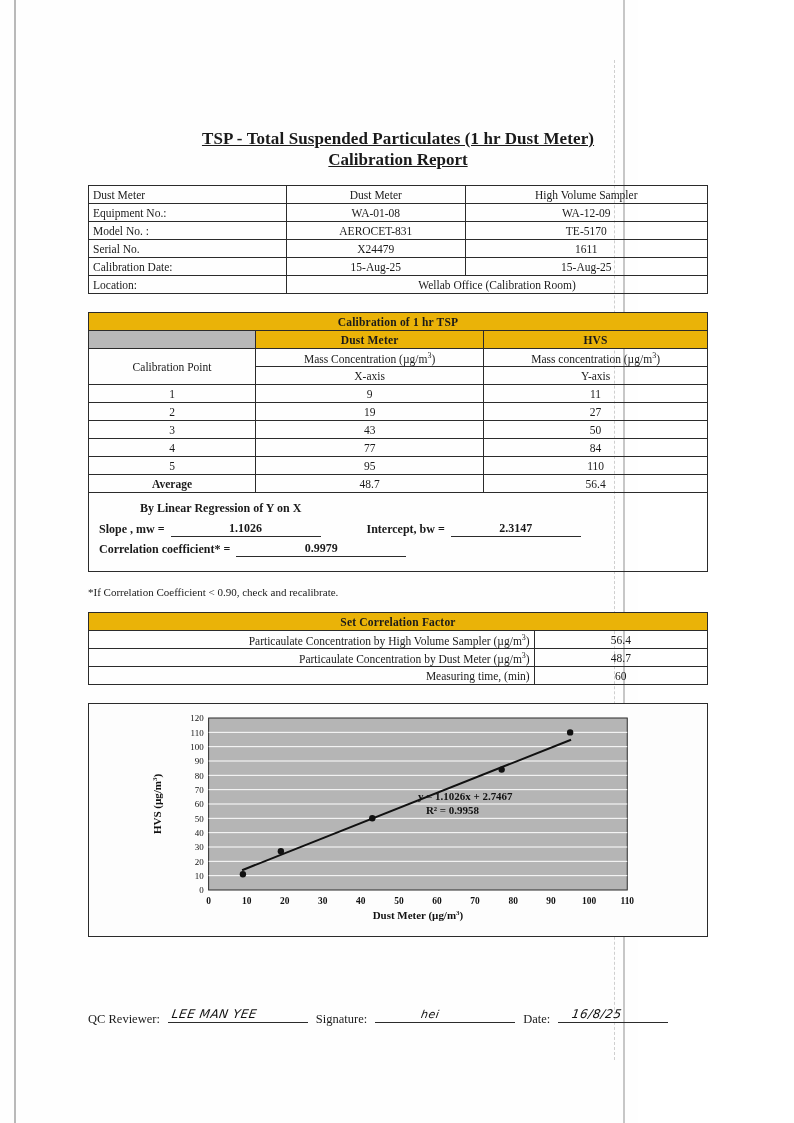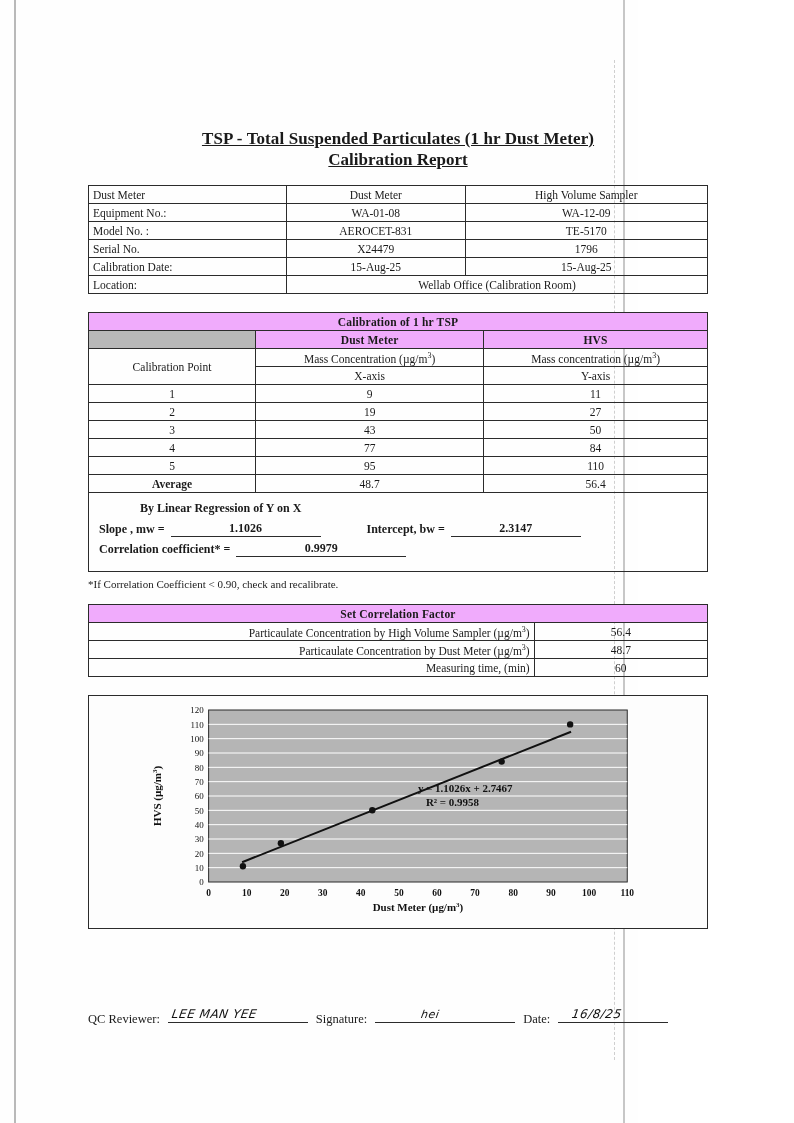--- a/index.html
+++ b/index.html
@@ -63,21 +63,21 @@
   table td, table th {
     border: 1px solid #2b2b2b;
     padding: 1px 4px;
     font-weight: normal;
     vertical-align: middle;
   }
   .tbl-info td { height: 15px; }
   .tbl-info .lbl { text-align: left; width: 32%; }
   .tbl-info .ctr { text-align: center; }
   .hdr-grey {
-    background: #f0abfc;
+    background: #eab308;
     text-align: center;
     font-weight: bold;
     font-size: 11.5px;
     letter-spacing: 0.2px;
   }
   .section-gap { height: 18px; }
   .tbl-cal { margin-top: 0; }
   .tbl-cal td { height: 15px; text-align: center; }
   .sub { font-size: 8px; vertical-align: super; }
   .bold { font-weight: bold; }
@@ -97,21 +97,21 @@
   }
   .reg-row .lab { white-space: nowrap; }
   .reg-row .val {
     border-bottom: 1px solid #2b2b2b;
     text-align: center;
     font-weight: bold;
     margin: 0 6px;
   }
   .note {
     font-size: 11px;
-    margin-top: 6px;
+    margin-top: 14px;
     margin-bottom: 14px;
   }
   .tbl-scf td { height: 15px; }
   .tbl-scf td.l { text-align: right; }
   .tbl-scf td.c { text-align: center; width: 28%; }
   .scf-box {
     border: 1px solid #2b2b2b;
     border-top: none;
     padding: 10px 10px 22px 10px;
     font-size: 12px;
@@ -192,21 +192,21 @@
           <td class="ctr">WA-12-09</td>
         </tr>
         <tr>
           <td class="lbl">Model No. :</td>
           <td class="ctr">AEROCET-831</td>
           <td class="ctr">TE-5170</td>
         </tr>
         <tr>
           <td class="lbl">Serial No.</td>
           <td class="ctr">X24479</td>
-          <td class="ctr">1796</td>
+          <td class="ctr">1611</td>
         </tr>
         <tr>
           <td class="lbl">Calibration Date:</td>
           <td class="ctr">15-Aug-25</td>
           <td class="ctr">15-Aug-25</td>
         </tr>
         <tr>
           <td class="lbl">Location:</td>
           <td class="ctr" colspan="2">Wellab Office (Calibration Room)</td>
         </tr>

